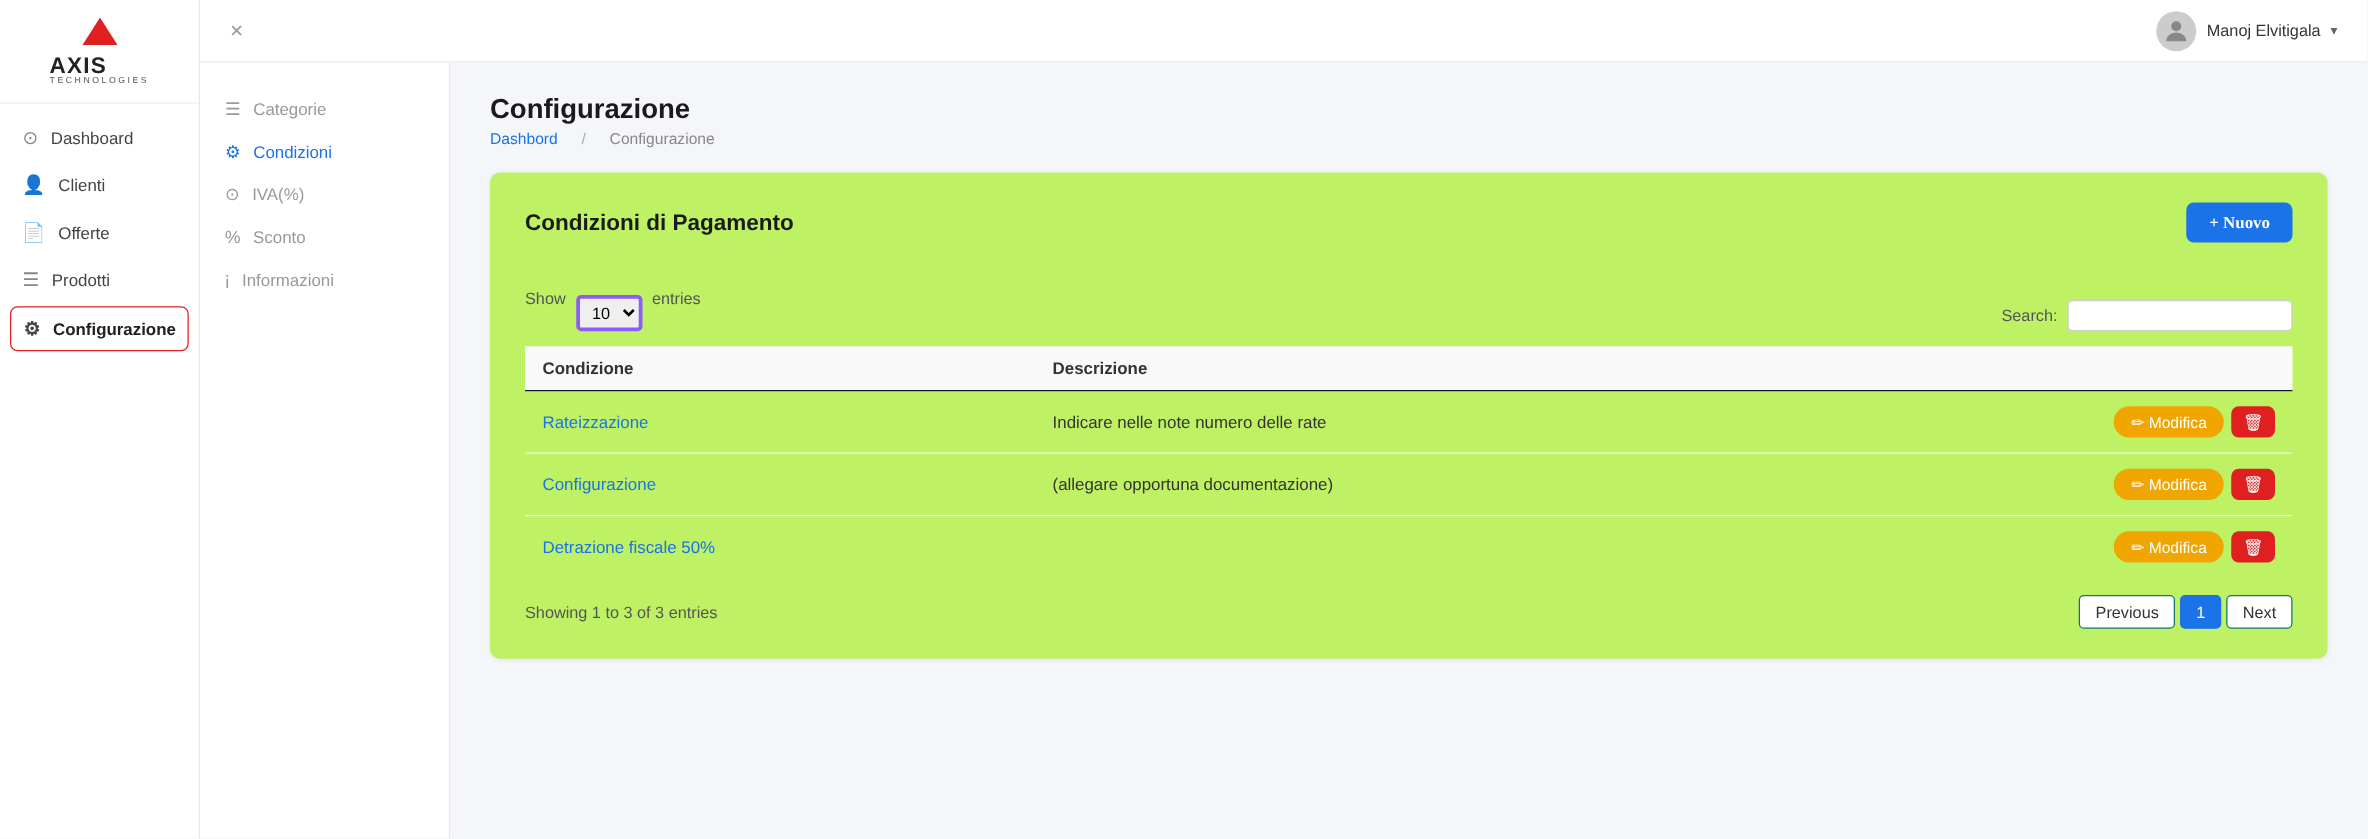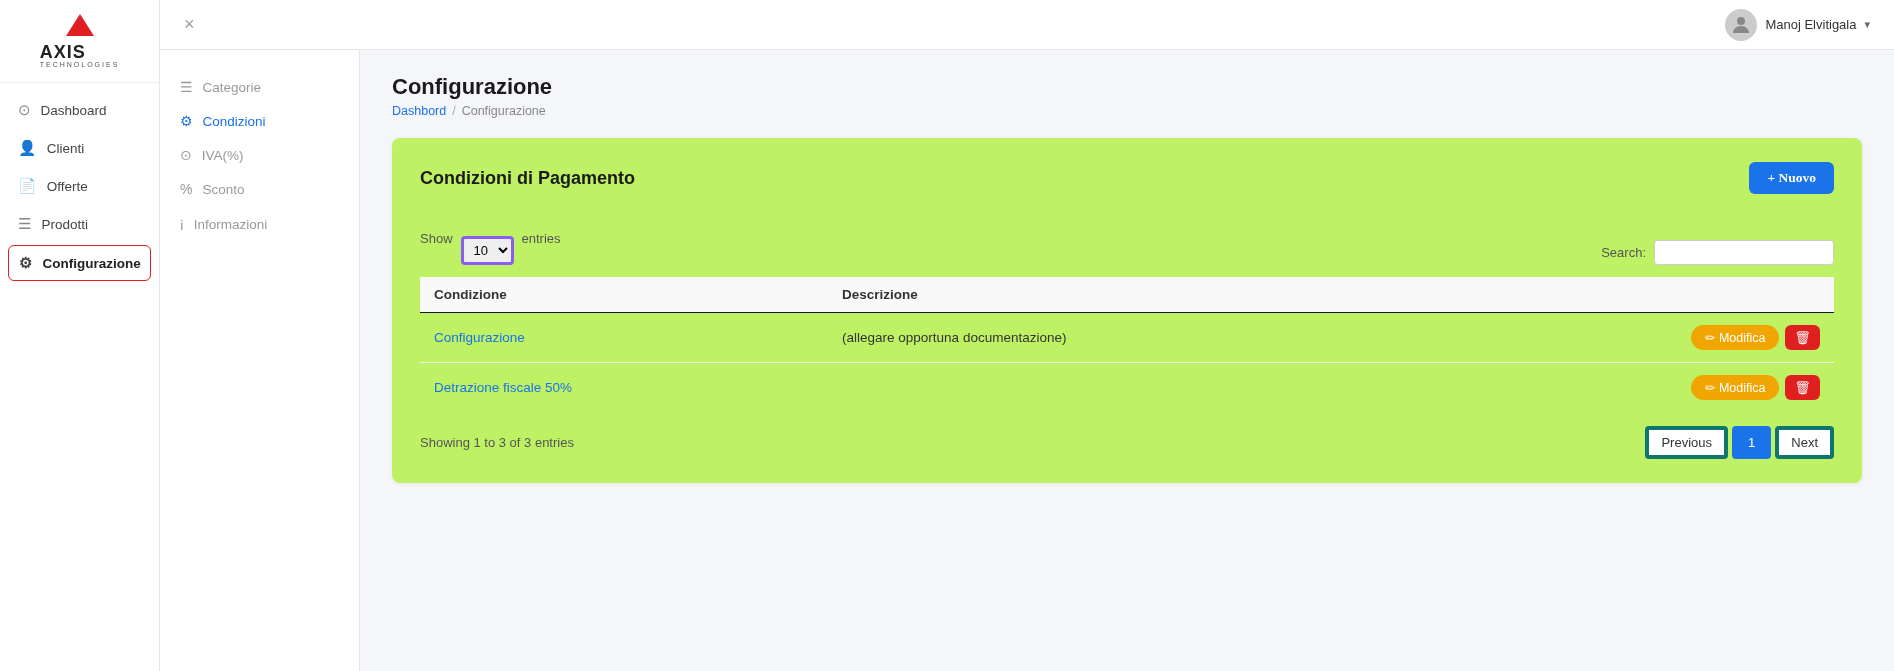--- a/index.html
+++ b/index.html
@@ -144,21 +144,21 @@
       font-size: 22px;
       font-weight: 700;
       color: #1a1a1a;
       margin-bottom: 4px;
     }
     .breadcrumb {
       font-size: 12.5px;
       color: #888;
       display: flex;
       align-items: center;
-      gap: 6px;
+      gap: 19px;
       margin-bottom: 20px;
     }
     .breadcrumb a { color: #1a73e8; text-decoration: none; }
     .breadcrumb-sep { color: #aaa; }
 
     
     .card {
       background: #bef264;
       border-radius: 8px;
       box-shadow: 0 1px 4px rgba(0,0,0,0.07);
@@ -282,21 +282,21 @@
     
     .table-footer {
       display: flex;
       align-items: center;
       justify-content: space-between;
       margin-top: 14px;
     }
     .entries-info { font-size: 13px; color: #555; }
     .pagination { display: flex; align-items: center; gap: 4px; }
     .page-btn {
-      border: 4px solid #0f766e;
+      border: 1px solid #0f766e;
       background: #fff;
       color: #333;
       padding: 5px 12px;
       border-radius: 4px;
       font-size: 13px;
       cursor: pointer;
     }
     .page-btn.active { background: #1a73e8; color: #fff; border-color: #1a73e8; }
   </style>
 </head>
@@ -409,20 +409,30 @@
 
         <table class="data-table">
           <thead>
             <tr>
               <th>Condizione</th>
               <th>Descrizione</th>
               <th></th>
             </tr>
           </thead>
           <tbody id="table-body">
+              <tr>
+                <td>Rateizzazione</td>
+                <td>Indicare nelle note numero delle rate</td>
+                <td class="action-col">
+                  <div class="action-buttons">
+                    <button class="btn-modifica">✏ Modifica</button>
+                    <button class="btn-delete">🗑</button>
+                  </div>
+                </td>
+              </tr>
               <tr>
                 <td>Configurazione</td>
                 <td>(allegare opportuna documentazione)</td>
                 <td class="action-col">
                   <div class="action-buttons">
                     <button class="btn-modifica">✏ Modifica</button>
                     <button class="btn-delete">🗑</button>
                   </div>
                 </td>
               </tr>

